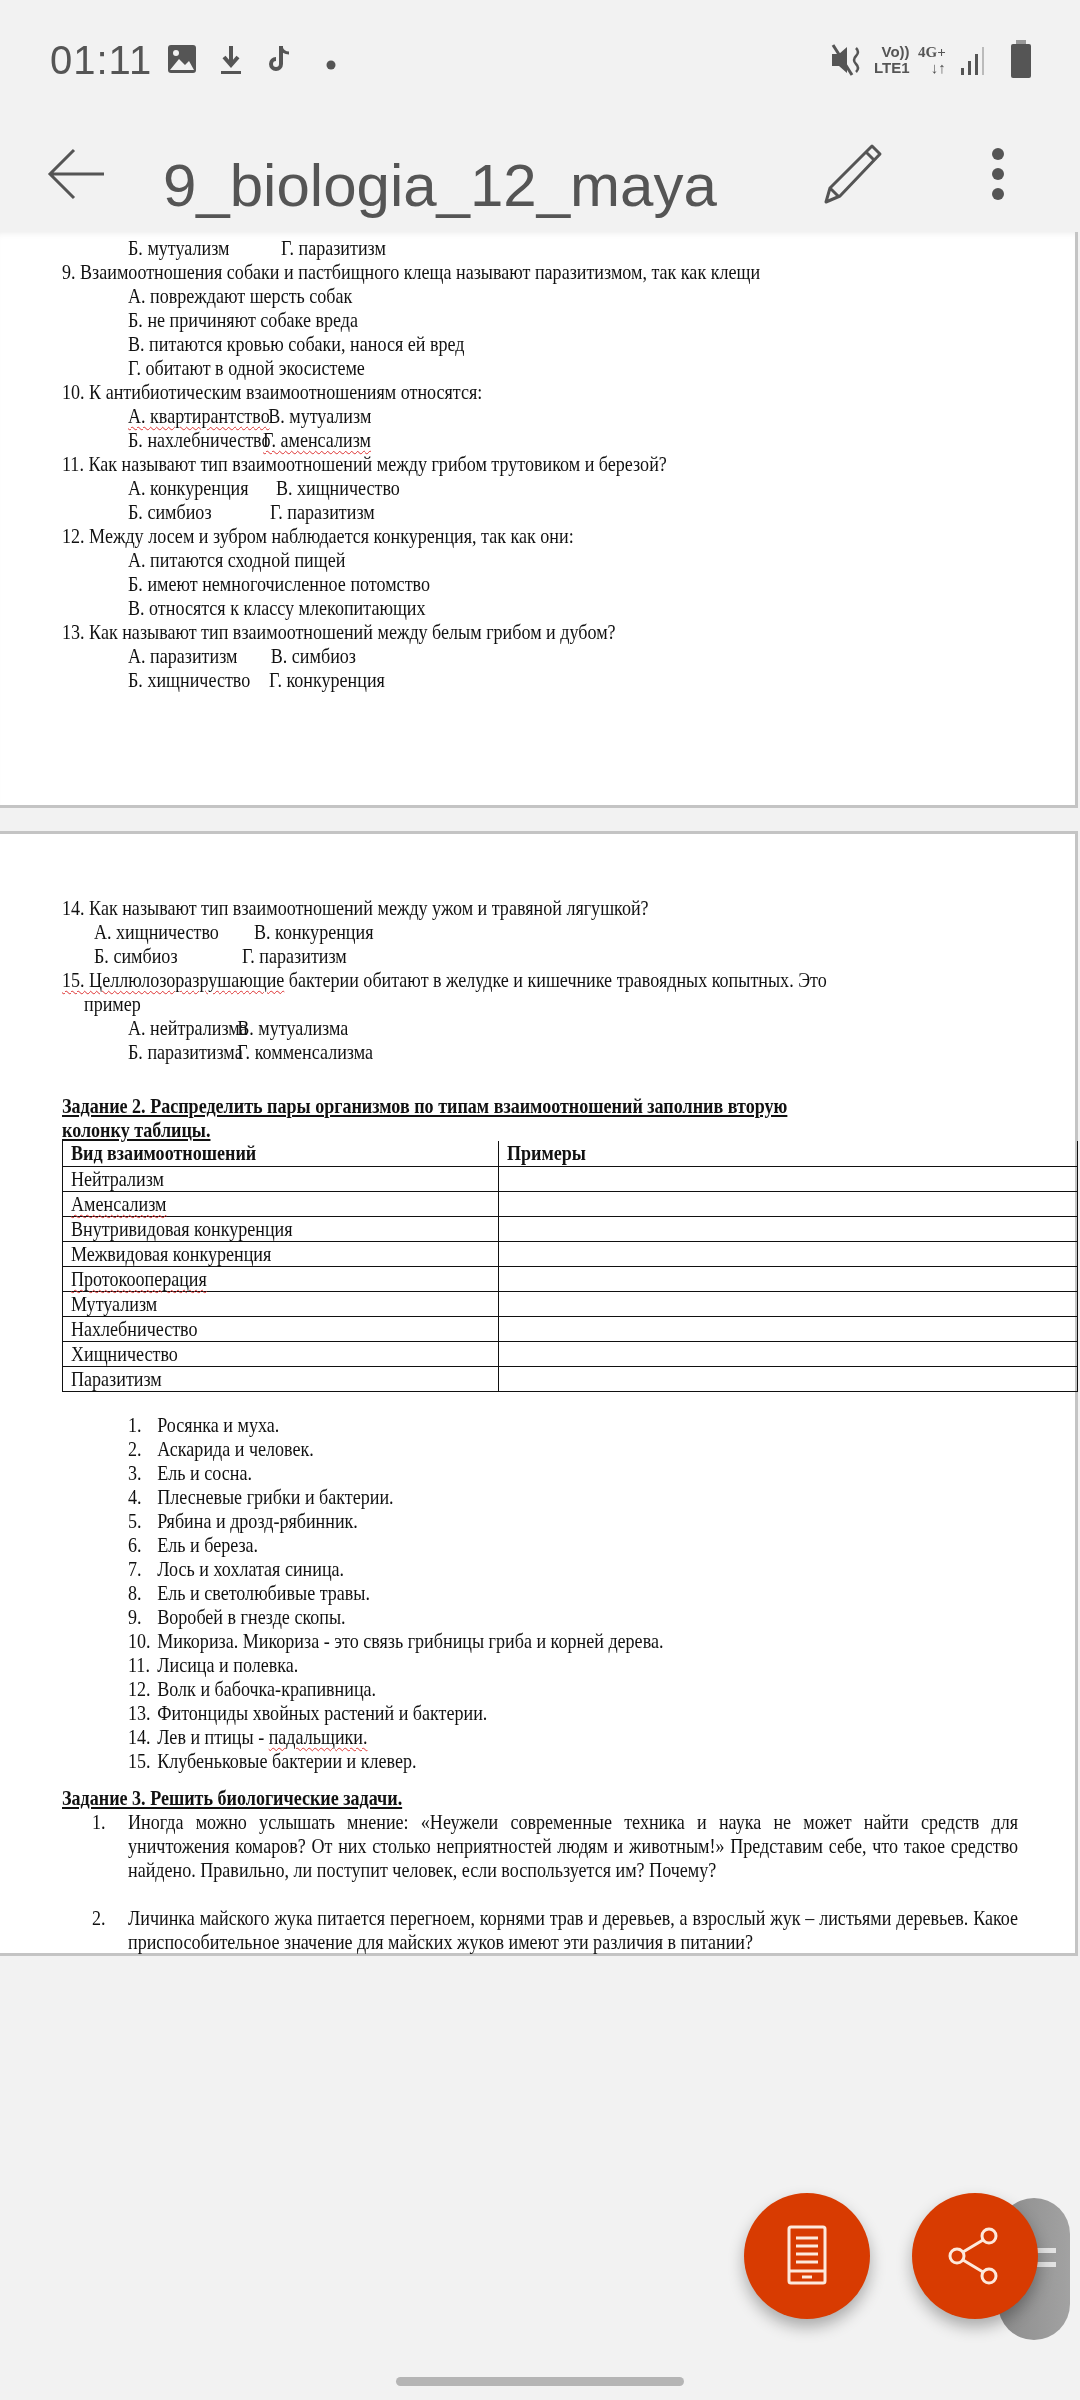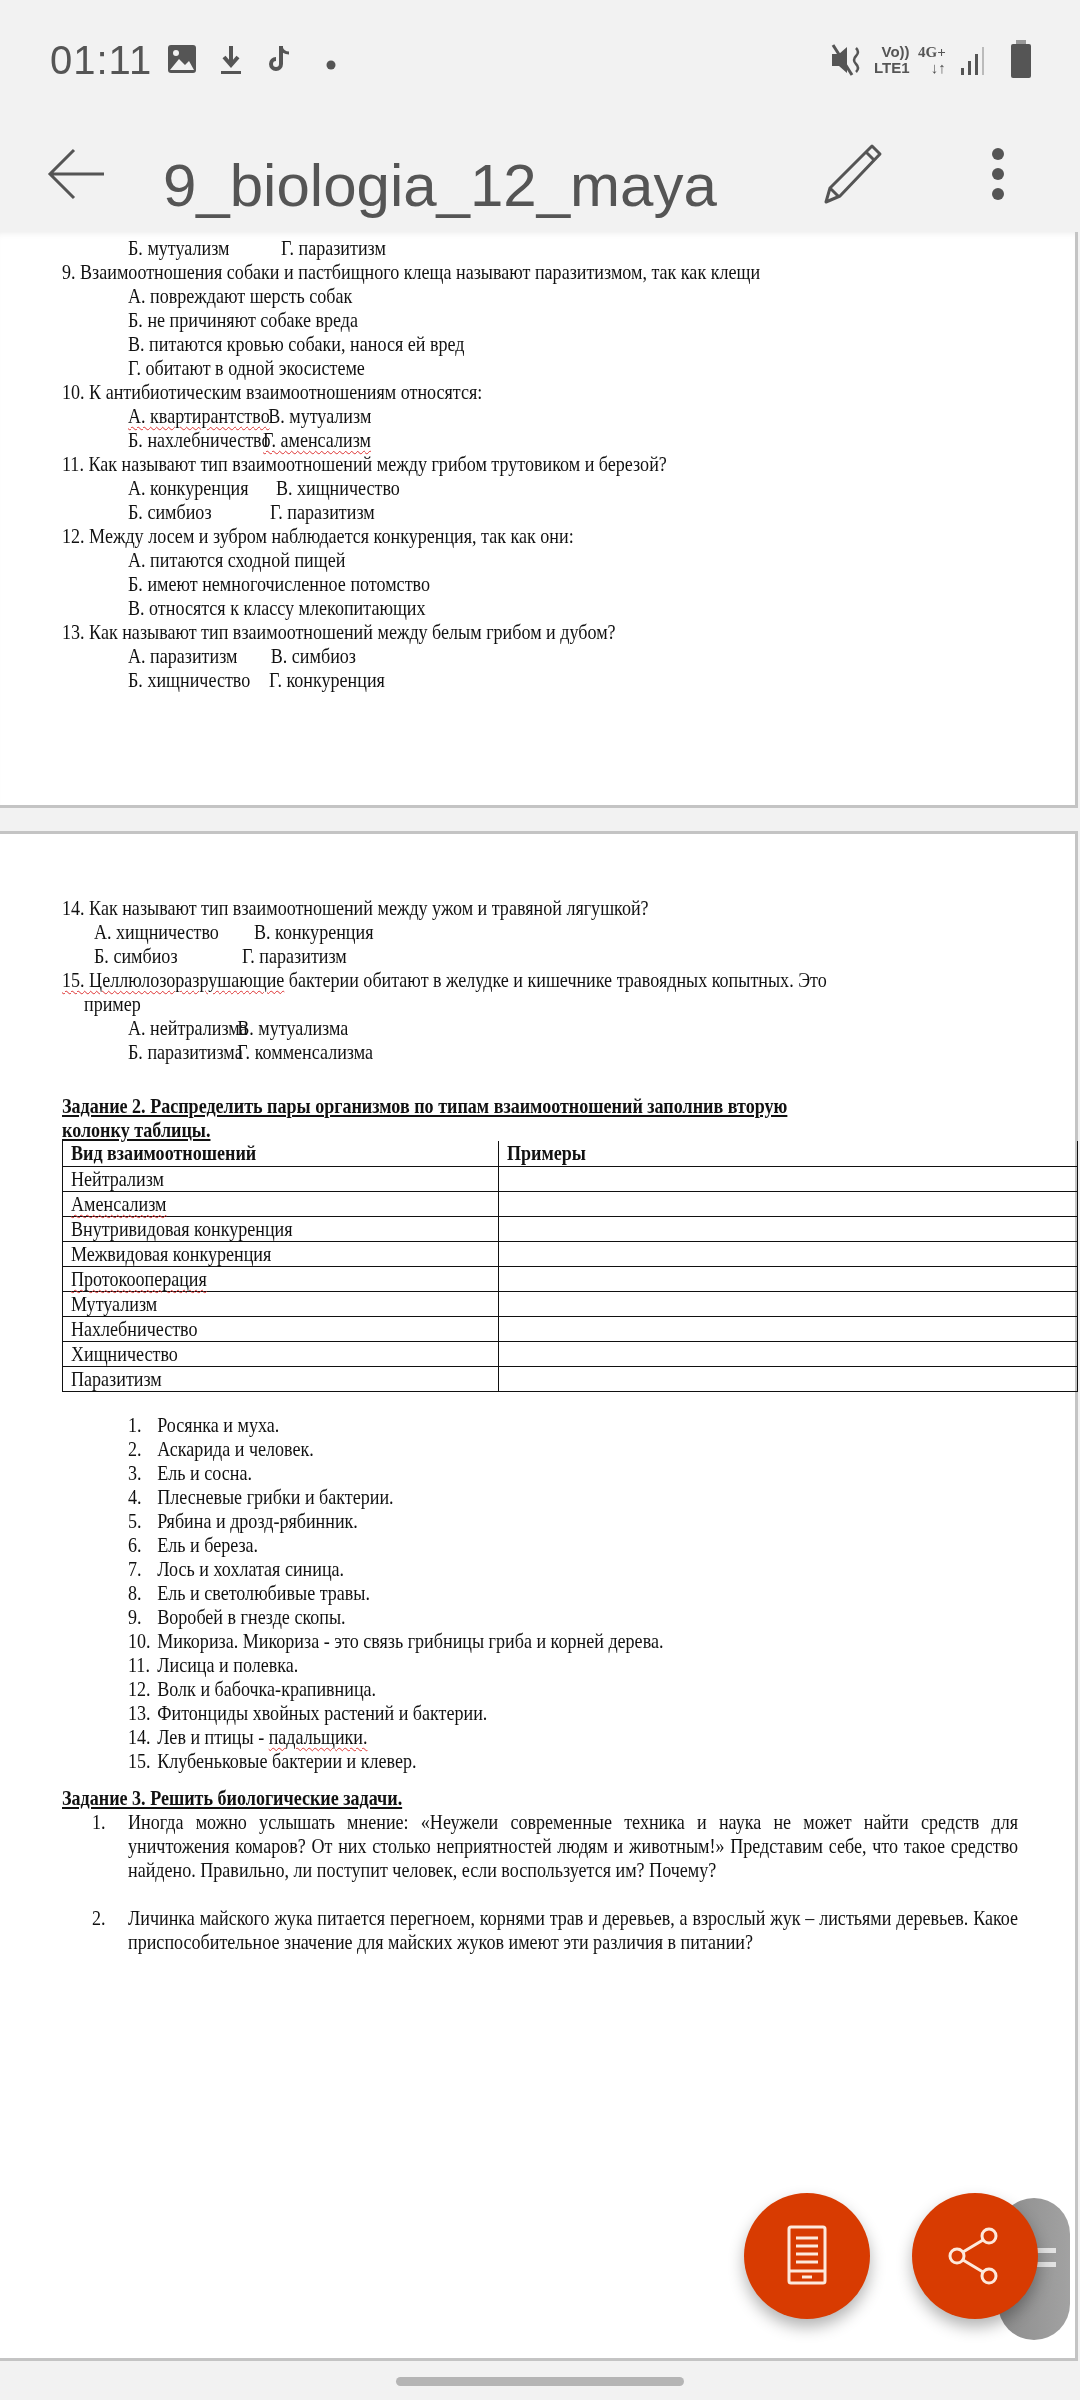--- a/index.html
+++ b/index.html
@@ -17,21 +17,21 @@
   .appbar { position: absolute; left: 0; top: 124px; width: 1080px; height: 108px; background: #f2f2f2; }
   .back-btn { position: absolute; left: 36px; top: 10px; width: 80px; height: 80px; display: flex; align-items: center; justify-content: center; }
   .app-title { position: absolute; left: 163px; top: 22px; font-family: "Liberation Sans", sans-serif; font-size: 60px; color: #555; line-height: 80px; }
   .edit-btn { position: absolute; left: 812px; top: 8px; width: 80px; height: 84px; display:flex; align-items:center; justify-content:center; }
   .more-btn { position: absolute; left: 966px; top: 8px; width: 64px; height: 84px; display:flex; align-items:center; justify-content:center; }
 
   
   .doc-area { position: absolute; left: 0; top: 232px; width: 1080px; height: 2136px; background: #f2f2f2; overflow: hidden; }
   .page { position: absolute; left: 0; width: 1078px; background: #fff; border-right: 3px solid #c4c4c4; }
   .page1 { top: -4px; height: 580px; border-bottom: 3px solid #c4c4c4; box-shadow: inset 0 10px 10px -8px rgba(0,0,0,0.15); }
-  .page2 { top: 599px; height: 1530px; border-top: 3px solid #c4c4c4; border-bottom: 3px solid #c4c4c4; }
+  .page2 { top: 599px; height: 1125px; border-top: 3px solid #c4c4c4; border-bottom: 3px solid #c4c4c4; }
 
   .ln { position: absolute; left: 0; white-space: nowrap; font-size: 21px; line-height: 24px; transform-origin: 0 0; transform: scaleX(0.86); }
   .q { left: 62px; }
   .opt { left: 128px; }
   .opt2 { left: 94px; }
   .col2 { position: absolute; }
   .squig { text-decoration: underline wavy #d33; text-decoration-thickness: 1px; text-underline-offset: 3px; }
   .heading { font-weight: bold; text-decoration: underline; text-decoration-thickness: 2px; text-underline-offset: 2px; }
 
   

